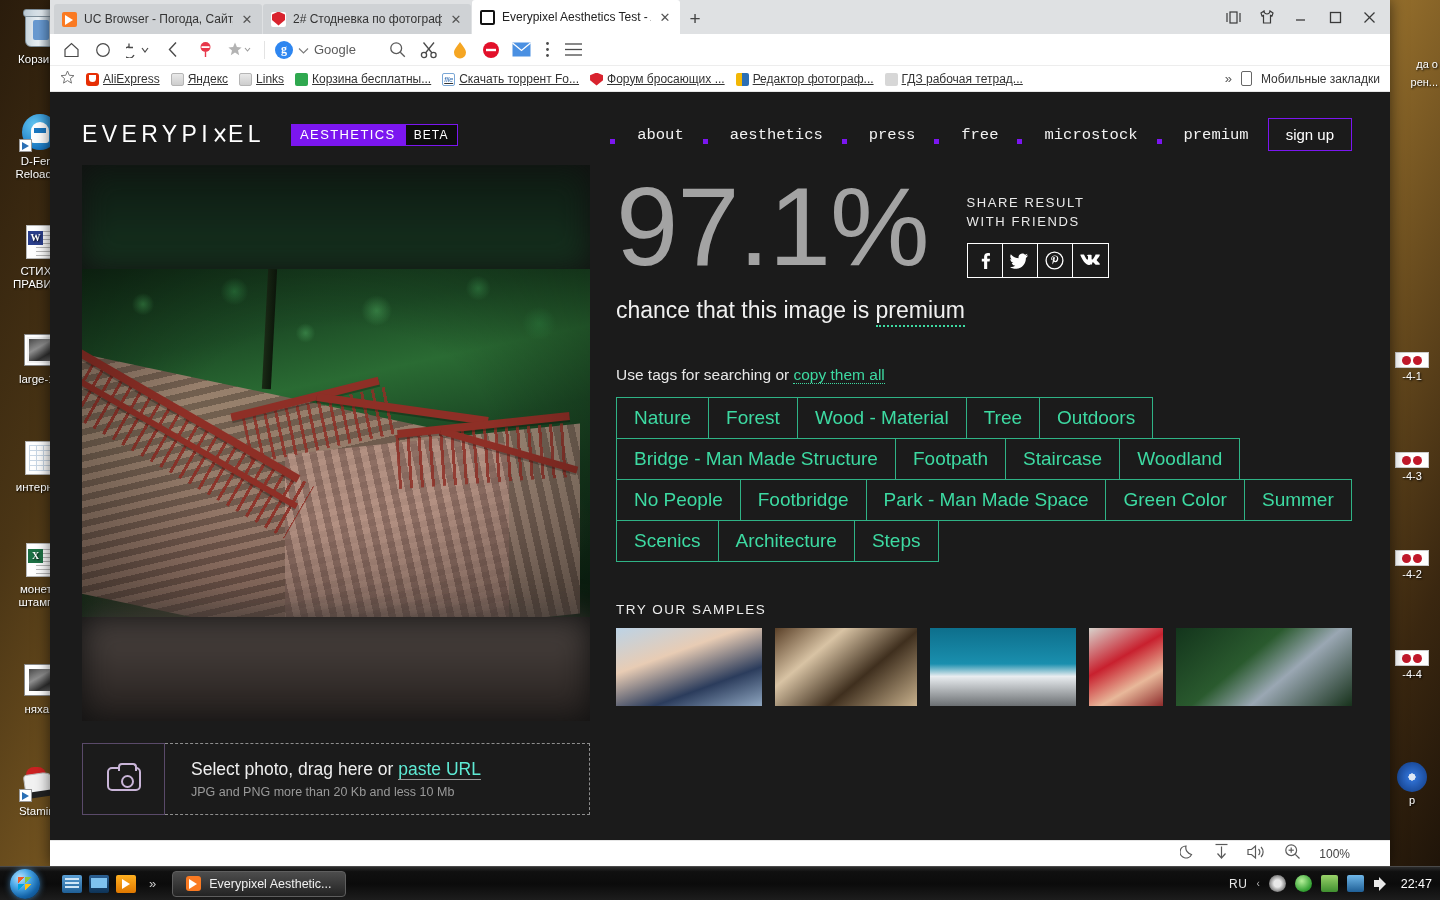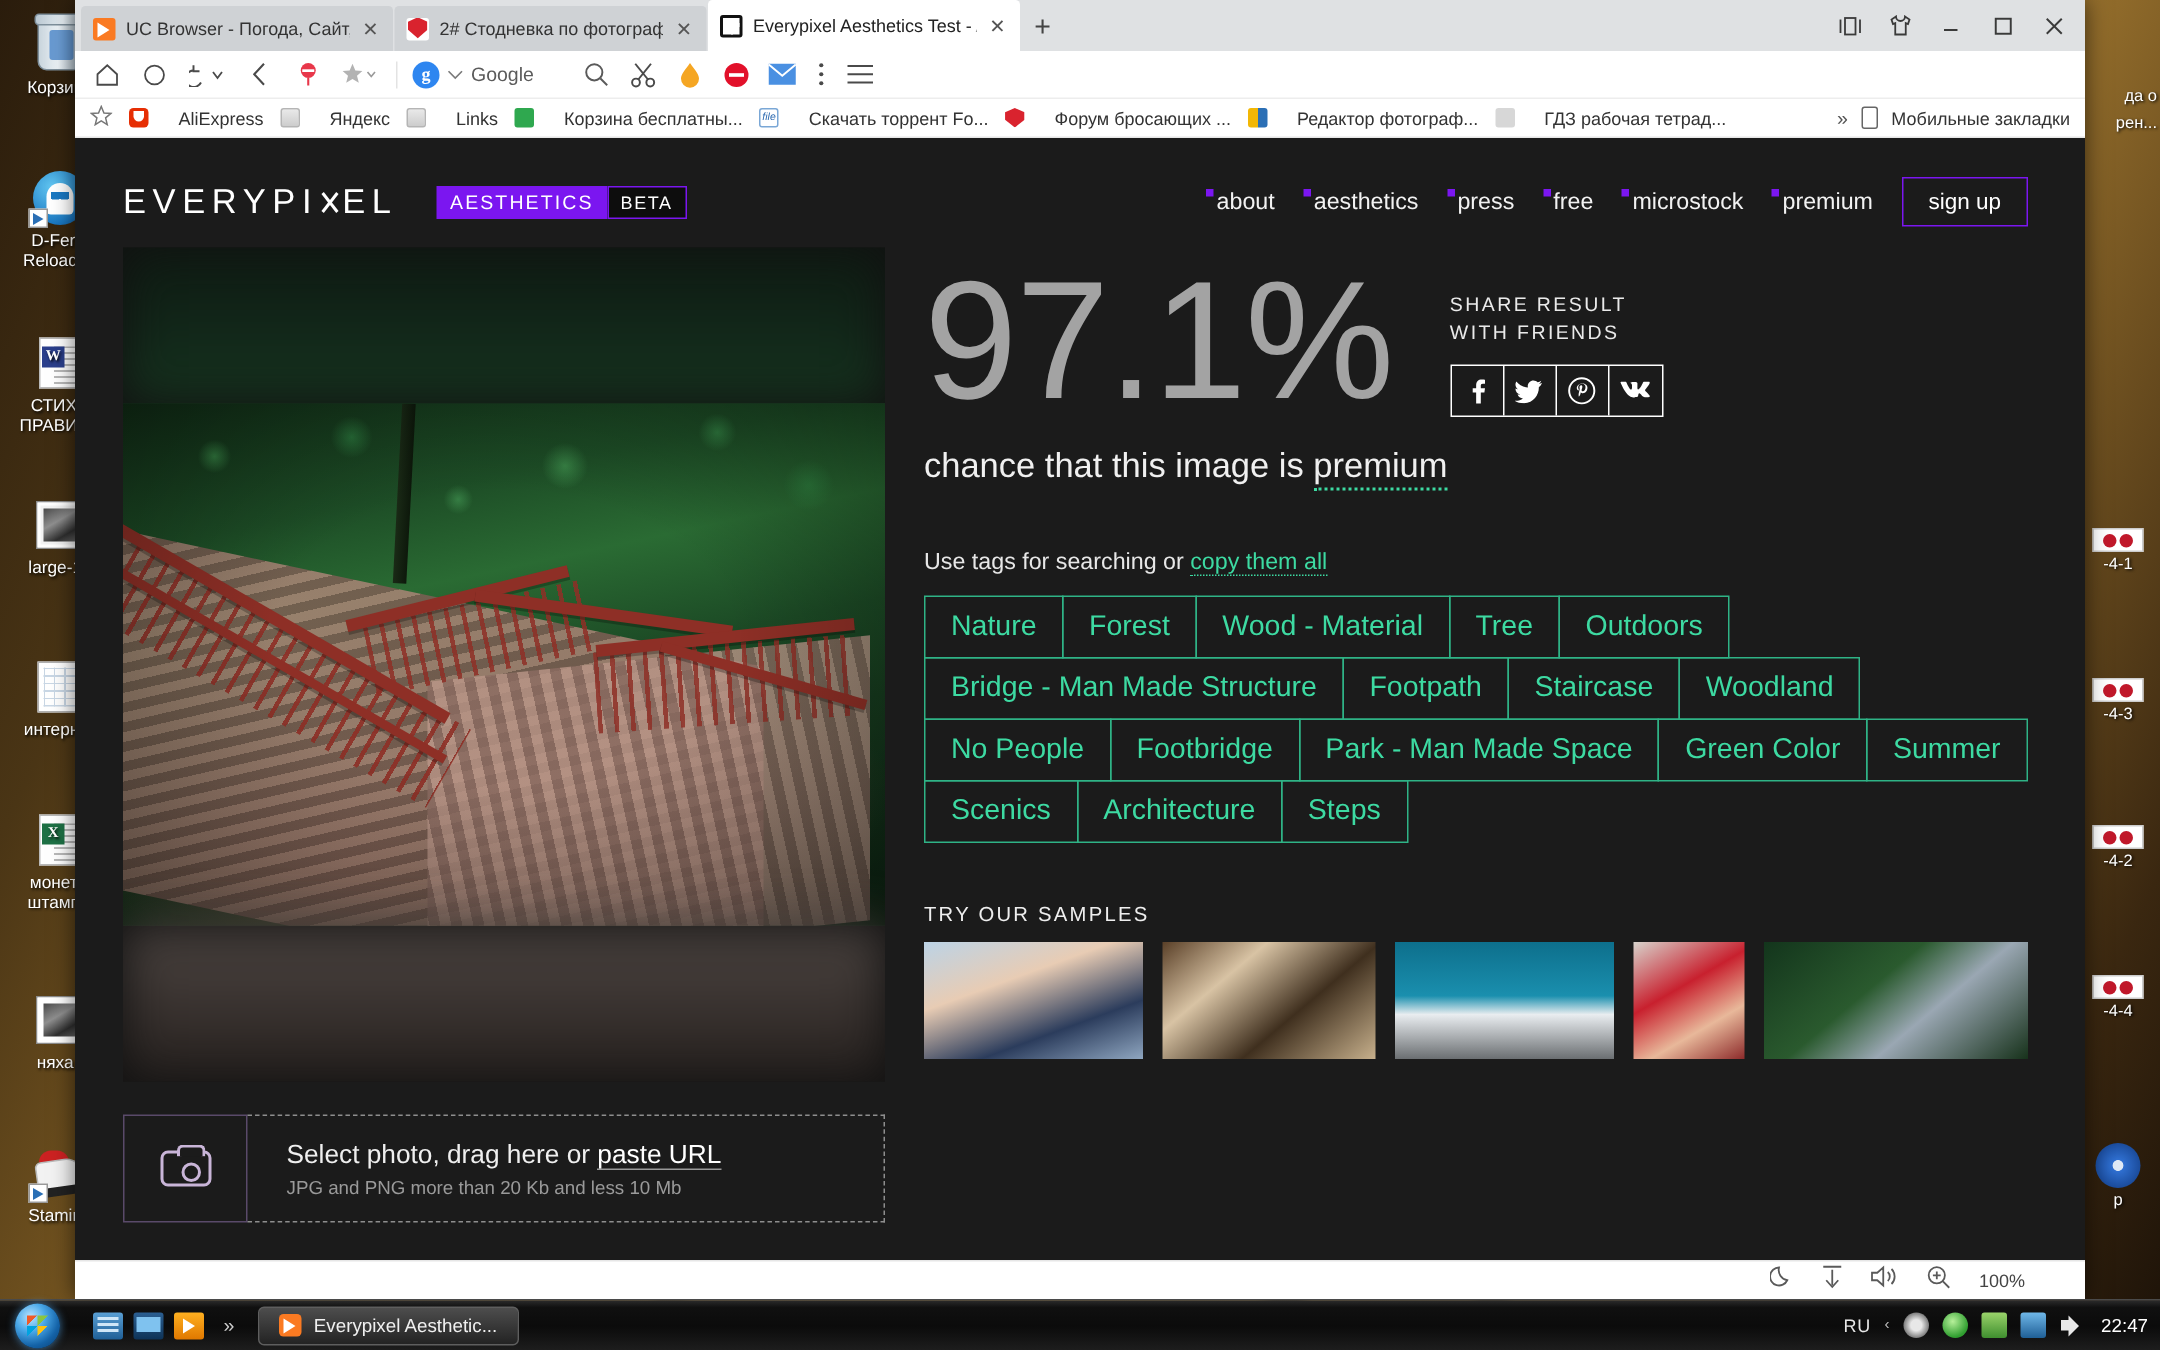--- a/index.html
+++ b/index.html
@@ -149,21 +149,21 @@
   .g-badge{width:18px;height:18px;border-radius:50%;background:#2e86f0;color:#fff;font-size:12px;
     display:flex;align-items:center;justify-content:center;font-family:"Liberation Serif",serif;font-weight:bold;}
   .se-label{font-size:13px;color:#5b5b5b;}
 
   
   .bookmarks {
     height: 26px; background:#fff; display:flex; align-items:center; gap:11px;
     padding: 0 10px; font-size: 12px; color:#333; border-bottom:1px solid #e6e6e6;
     white-space:nowrap; position:relative;
   }
-  .bm { display:flex;align-items:center;gap:20px; }
+  .bm { display:flex;align-items:flex-end;gap:4px;text-decoration:underline; }
   .bmicon{width:13px;height:13px;flex:0 0 13px;border-radius:2px;background:#c9c9c9;}
   .bmicon.ali{background:#e62e04;position:relative;border-radius:3px;}
   .bmicon.ali::after{content:"";position:absolute;left:3px;top:2px;width:7px;height:7px;background:#fff;
     border-radius:0 0 5px 5px;}
   .bmicon.folder{background:linear-gradient(#e9e9e9,#cdcdcd);border:1px solid #b5b5b5;}
   .bmicon.disk{background:#2fa84f;}
   .bmicon.file{background:#fff;border:1px solid #7aa7d6;color:#2d6ab0;font-size:7px;
     display:flex;align-items:center;justify-content:center;}
   .bmicon.shield{background:transparent;position:relative;}
   .bmicon.shield::after{content:"";position:absolute;inset:0;background:#d9232e;
@@ -185,21 +185,21 @@
   .logo .xmark::before,.logo .xmark::after{content:"";position:absolute;left:6px;top:0;width:2px;height:16px;
     background:#fff;}
   .logo .xmark::before{transform:rotate(38deg);}
   .logo .xmark::after{transform:rotate(-38deg);}
   .badge-aes { margin-left: 26px; display:flex; align-items:stretch; height:22px; }
   .badge-aes .a { background:#7b16f0; color:#fff; font-size:13px; letter-spacing:1.4px;
     padding: 3px 9px 3px 9px; display:flex; align-items:center;}
   .badge-aes .b { background:#0d0d0d; color:#fff; font-size:12px; letter-spacing:1.1px;
     padding: 3px 8px; display:flex; align-items:center; border:1px solid #7b16f0;}
   .topnav { margin-left:auto; display:flex; align-items:center; gap:19px; }
-  .topnav a { color:#f2f2f2; font-size:15.5px; text-decoration:none; display:flex; align-items:flex-start; gap:2px;}
+  .topnav a { color:#f2f2f2; font-size:15.5px; text-decoration:none; display:flex; align-items:flex-end; gap:22px;font-family:Liberation Mono, monospace;}
   .topnav a .dot{width:5px;height:5px;background:#7b16f0;display:block;}
   .signup { border:1px solid #7b16f0; color:#fff; font-size:15px; padding:7px 17px; }
 
   
   .main-split { display:flex; padding: 14px 46px 0 32px; gap: 26px; }
   .left-col { width: 508px; }
   .photo-frame { width: 508px; height: 556px; position:relative; overflow:hidden; background:#111; }
   .photo-blur-top, .photo-blur-bot {
     position:absolute; left:0; width:100%; height:104px; filter: blur(16px);
   }
@@ -251,21 +251,21 @@
   .photo-core .balus.b2{left:32%;top:132px;width:30%;height:48px;transform:rotate(-12deg);opacity:.85;}
   .photo-core .balus.b3{left:62%;top:160px;width:34%;height:54px;transform:rotate(-4deg);opacity:.85;}
   .photo-core .shade{position:absolute;inset:0;
     background:radial-gradient(ellipse 75% 70% at 50% 45%, transparent 40%, rgba(0,0,0,.42) 100%);}
 
   .dropzone { margin-top: 22px; display:flex; height:72px; }
   .dz-icon-box { width:83px; border:1px solid #5a4a6a; display:flex;align-items:center;justify-content:center;}
   .dz-main { flex:1; border:1px dashed #8e8e8e; border-left:none; display:flex; flex-direction:column;
     justify-content:center; padding-left:26px; }
   .dz-title { font-size:17.5px; color:#efefef; }
-  .dz-title .url { color:#ffffff; border-bottom:1px solid #9a9a9a; }
+  .dz-title .url { color:#5eead4; border-bottom:1px solid #9a9a9a; }
   .dz-sub { font-size:12.5px; color:#9a9a9a; margin-top:5px; }
   .cam { width:34px;height:24px;border:2px solid #c9b5d8;border-radius:5px;position:relative;}
   .cam::before{content:"";position:absolute;left:9px;top:-6px;width:15px;height:6px;
     border:2px solid #c9b5d8;border-bottom:none;border-radius:4px 4px 0 0;background:#1b1b1b;}
   .cam::after{content:"";position:absolute;left:12px;top:6px;width:9px;height:9px;border:2px solid #c9b5d8;
     border-radius:50%;}
 
   
   .right-col { flex:1; padding-top: 6px; }
   .result-row { display:flex; align-items:flex-start; }

